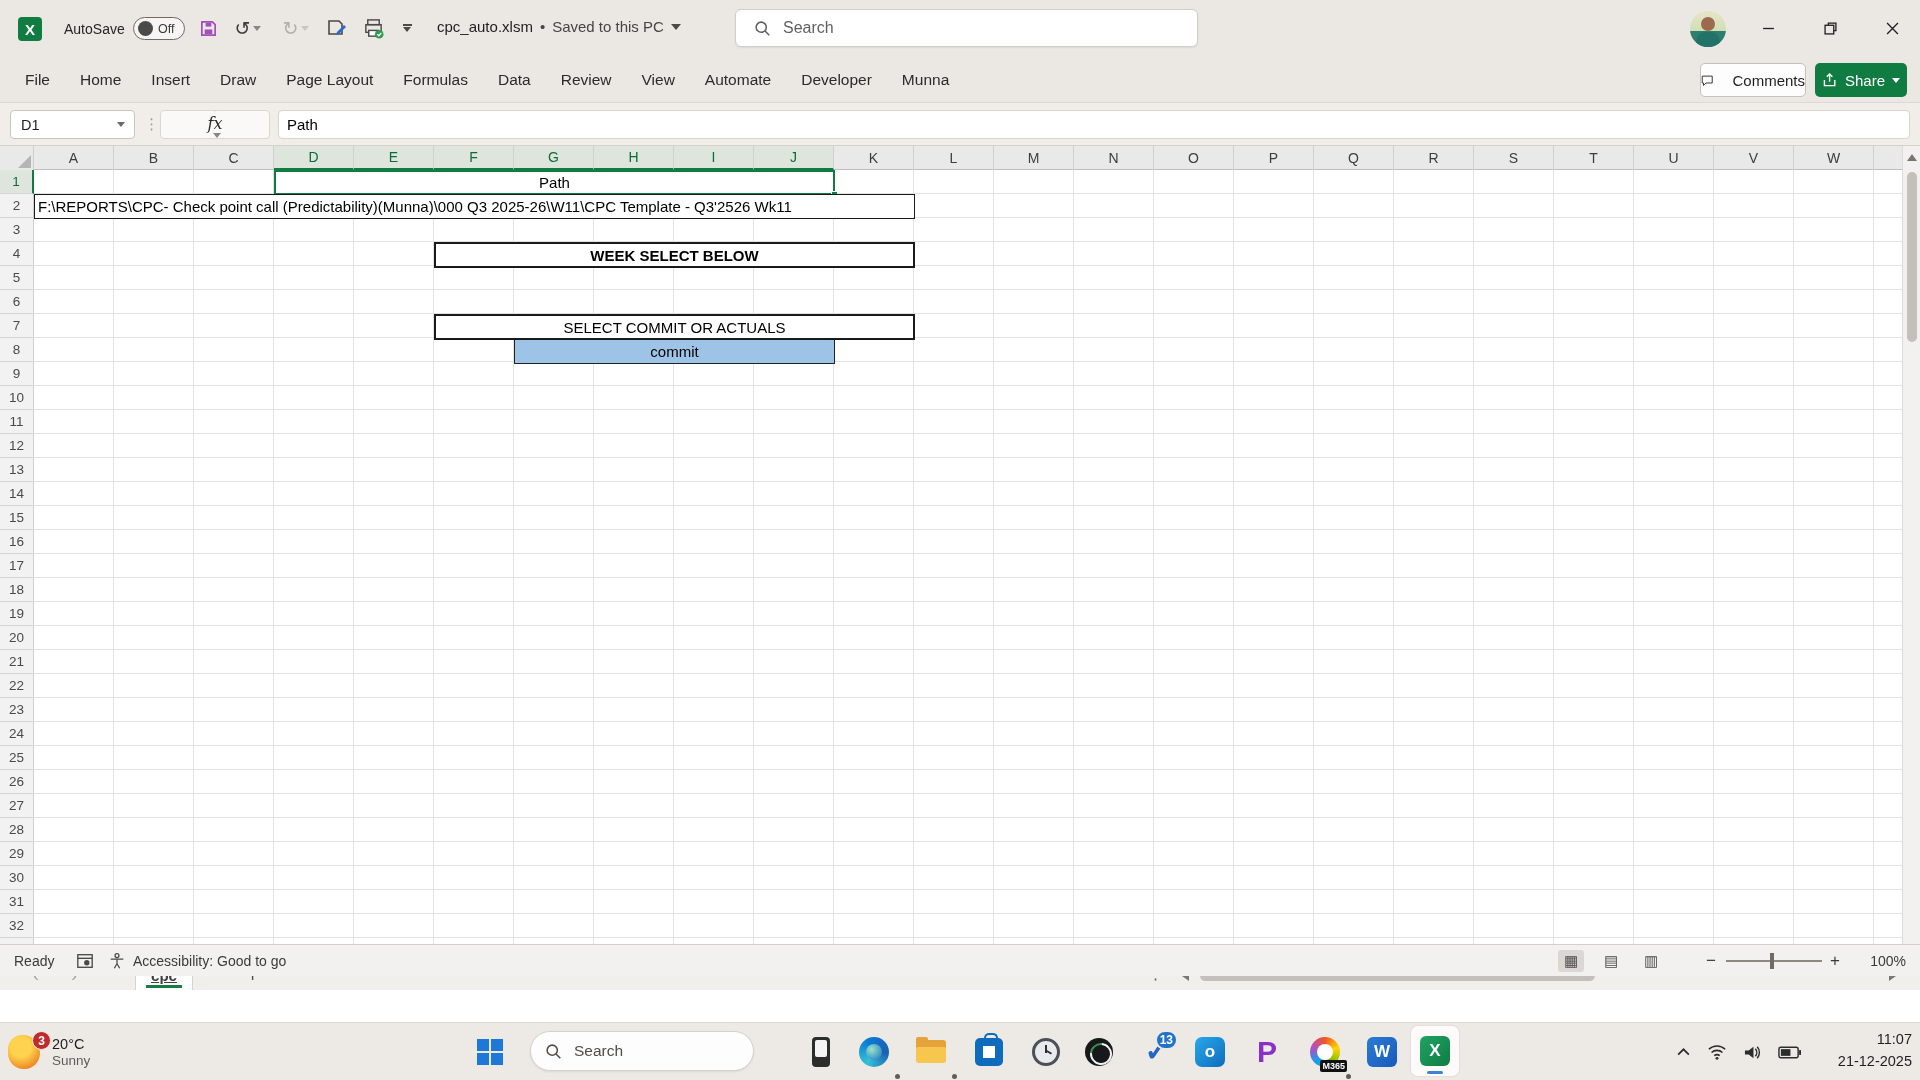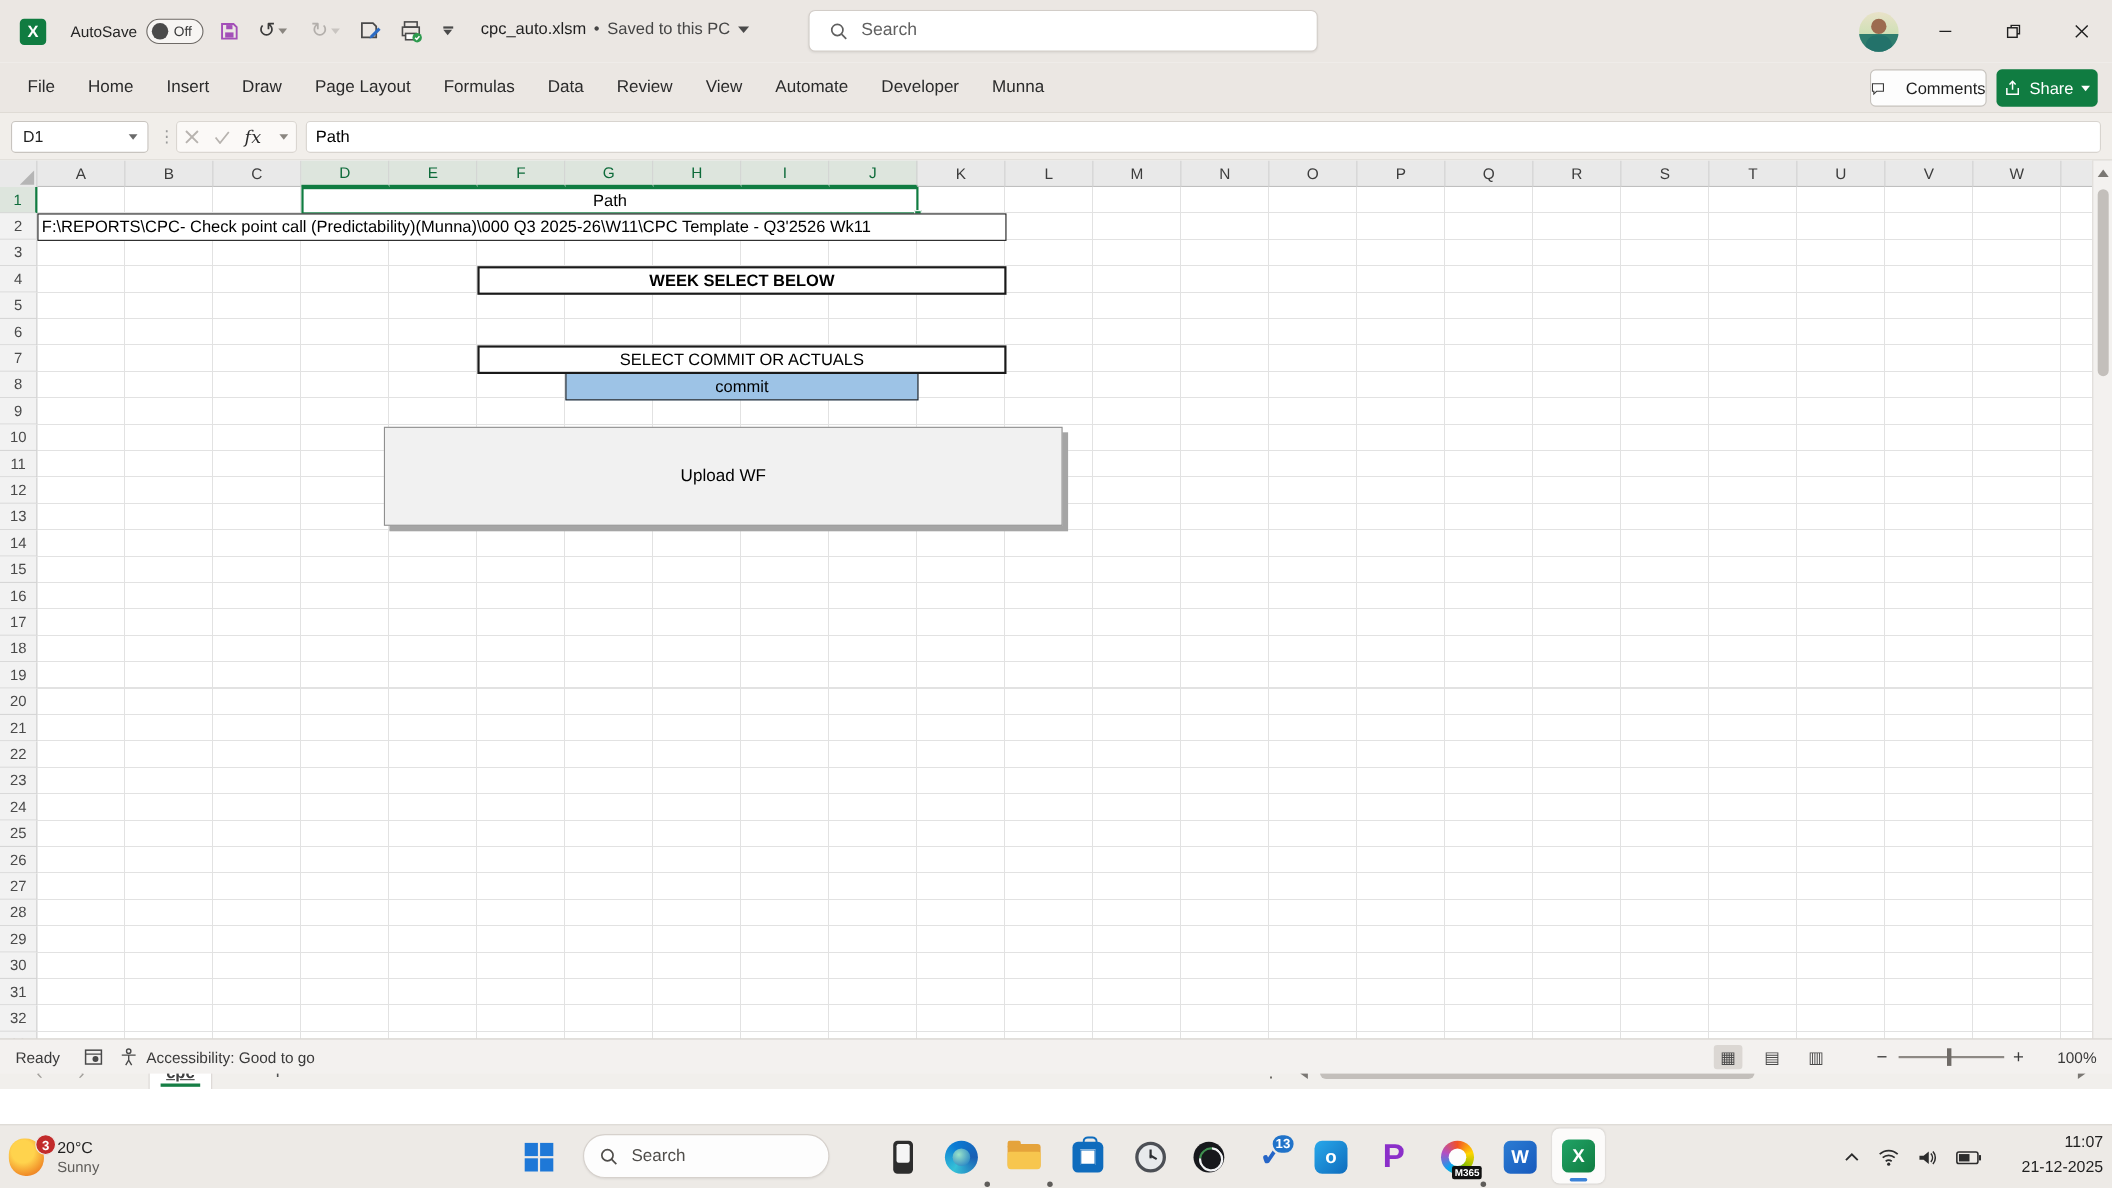--- a/index.html
+++ b/index.html
@@ -36,21 +36,21 @@
   #comments-btn { left:1700px; width:106px; background:#fdfdfd; border:1px solid #c5c1bc; color:#1f1f1f; justify-content:center; gap:19px; }
   #share-btn { left:1815px; width:92px; background:#107c41; color:#fff; justify-content:center; gap:7px; }
   .wchev { width:0; height:0; border-left:4px solid transparent; border-right:4px solid transparent; border-top:5px solid #fff; }
 
   
   #formulabar { position:absolute; left:0; top:103px; width:1920px; height:43px; background:#f1eeea; border-bottom:1px solid #d5d1cc; }
   .namebox { position:absolute; left:10px; top:7px; width:125px; height:29px; background:#fff; border:1px solid #c8c4bf; border-radius:4px; display:flex; align-items:center;gap:36px; }
   .namebox .nb-text { margin-left:10px; font-size:14.5px; color:#1f1f1f; flex:1; }
   .nb-chev { width:0; height:0; border-left:4px solid transparent; border-right:4px solid transparent; border-top:5px solid #6a6a6a; margin-right:9px; }
   .fdots { position:absolute; left:144px; top:12px; color:#9a9a9a; font-size:15px; letter-spacing:0; }
-  .fbtns { position:absolute; left:160px; top:7px; width:110px; height:29px; background:#fbf9f7; border:1px solid #dad6d1; border-radius:4px; display:flex; align-items:center; justify-content:space-around; }
+  .fbtns { position:absolute; left:160px; top:7px; width:110px; height:29px; background:#fbf9f7; border:1px solid #dad6d1; border-radius:4px; display:flex; align-items:center; justify-content:space-around;flex-direction:column; }
   .fx { font-family:"DejaVu Serif", serif; font-style:italic; font-size:16px; color:#2b2b2b; }
   .formula-input { position:absolute; left:278px; top:7px; width:1632px; height:29px; background:#fff; border:1px solid #d8d4cf; border-radius:4px; display:flex; align-items:center; }
   .formula-input span { margin-left:8px; font-size:15px; color:#000; }
 
   
   #sheet { position:absolute; left:0; top:146px; width:1902px; height:813px; background:#fff; overflow:hidden; }
   #colheads { position:absolute; left:0; top:0; width:1902px; height:24px; display:flex; background:#e9e9e9; border-bottom:1px solid #bfbfbf; }
   .corner { width:34px; height:24px; background:#e9e9e9; border-right:1px solid #cfcfcf; position:relative; }
   .corner .tri { position:absolute; right:2px; bottom:2px; width:0; height:0; border-left:13px solid transparent; border-bottom:13px solid #b5b5b5; }
   .colh { width:80px; height:24px; display:flex; align-items:center; justify-content:center; font-size:14px; color:#3d3d3d; border-right:1px solid #d0d0d0; }
@@ -361,23 +361,20 @@
     </div>
     <div class="ovl" id="week-box">
       <span>WEEK SELECT BELOW</span>
     </div>
     <div class="ovl" id="commit-cell">
       <span>commit</span>
     </div>
     <div class="ovl" id="select-box">
       <span>SELECT COMMIT OR ACTUALS</span>
     </div>
-    <div class="ovl" id="upload-btn">
-      <span>Upload WF</span>
-    </div>
   </div>
 
   <div id="vscroll">
     <div class="arr"></div>
     <div class="thumb"></div>
   </div>
 
   <div id="tabstrip">
     <div class="navchev" style="left:24px;">‹</div>
     <div class="navchev" style="left:62px;">›</div>

